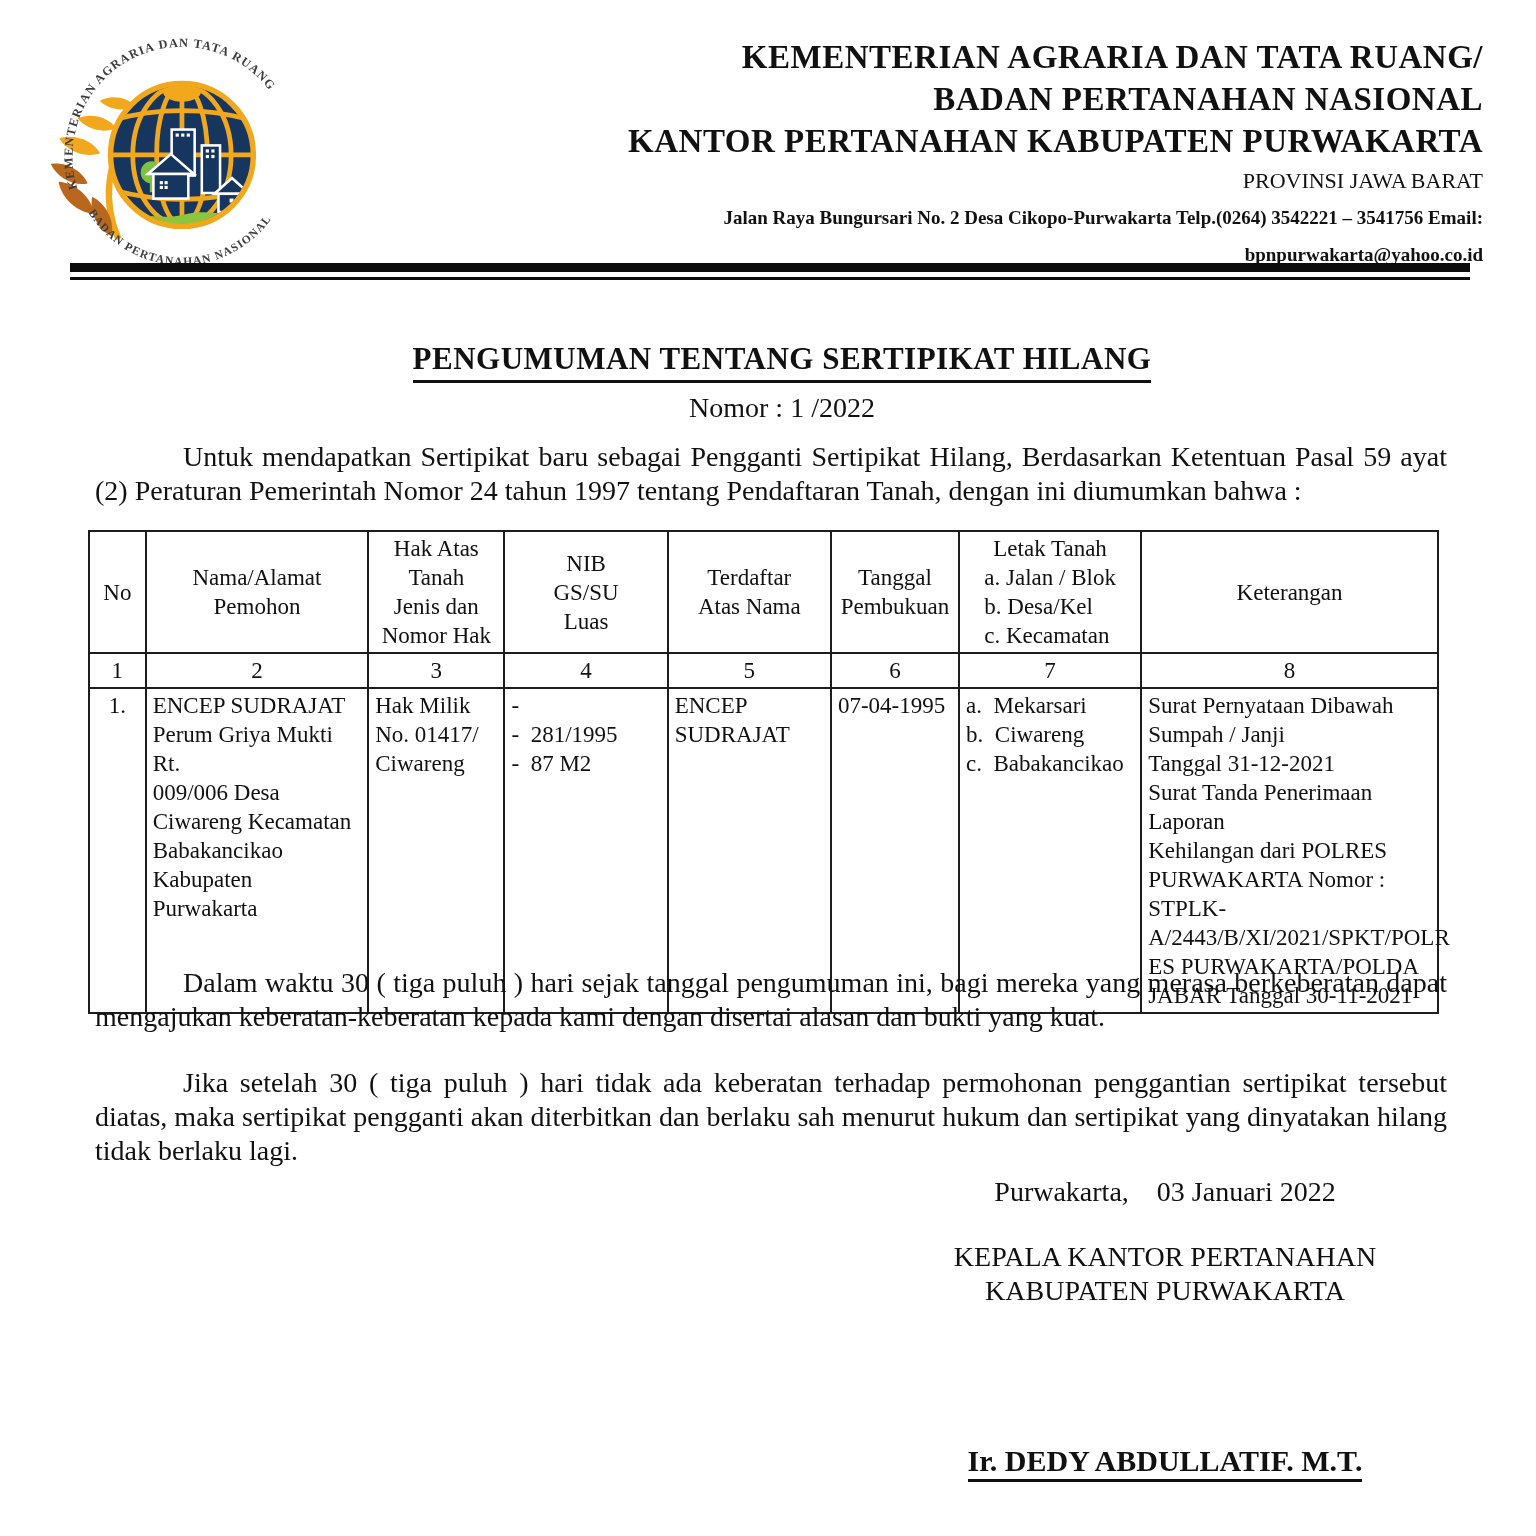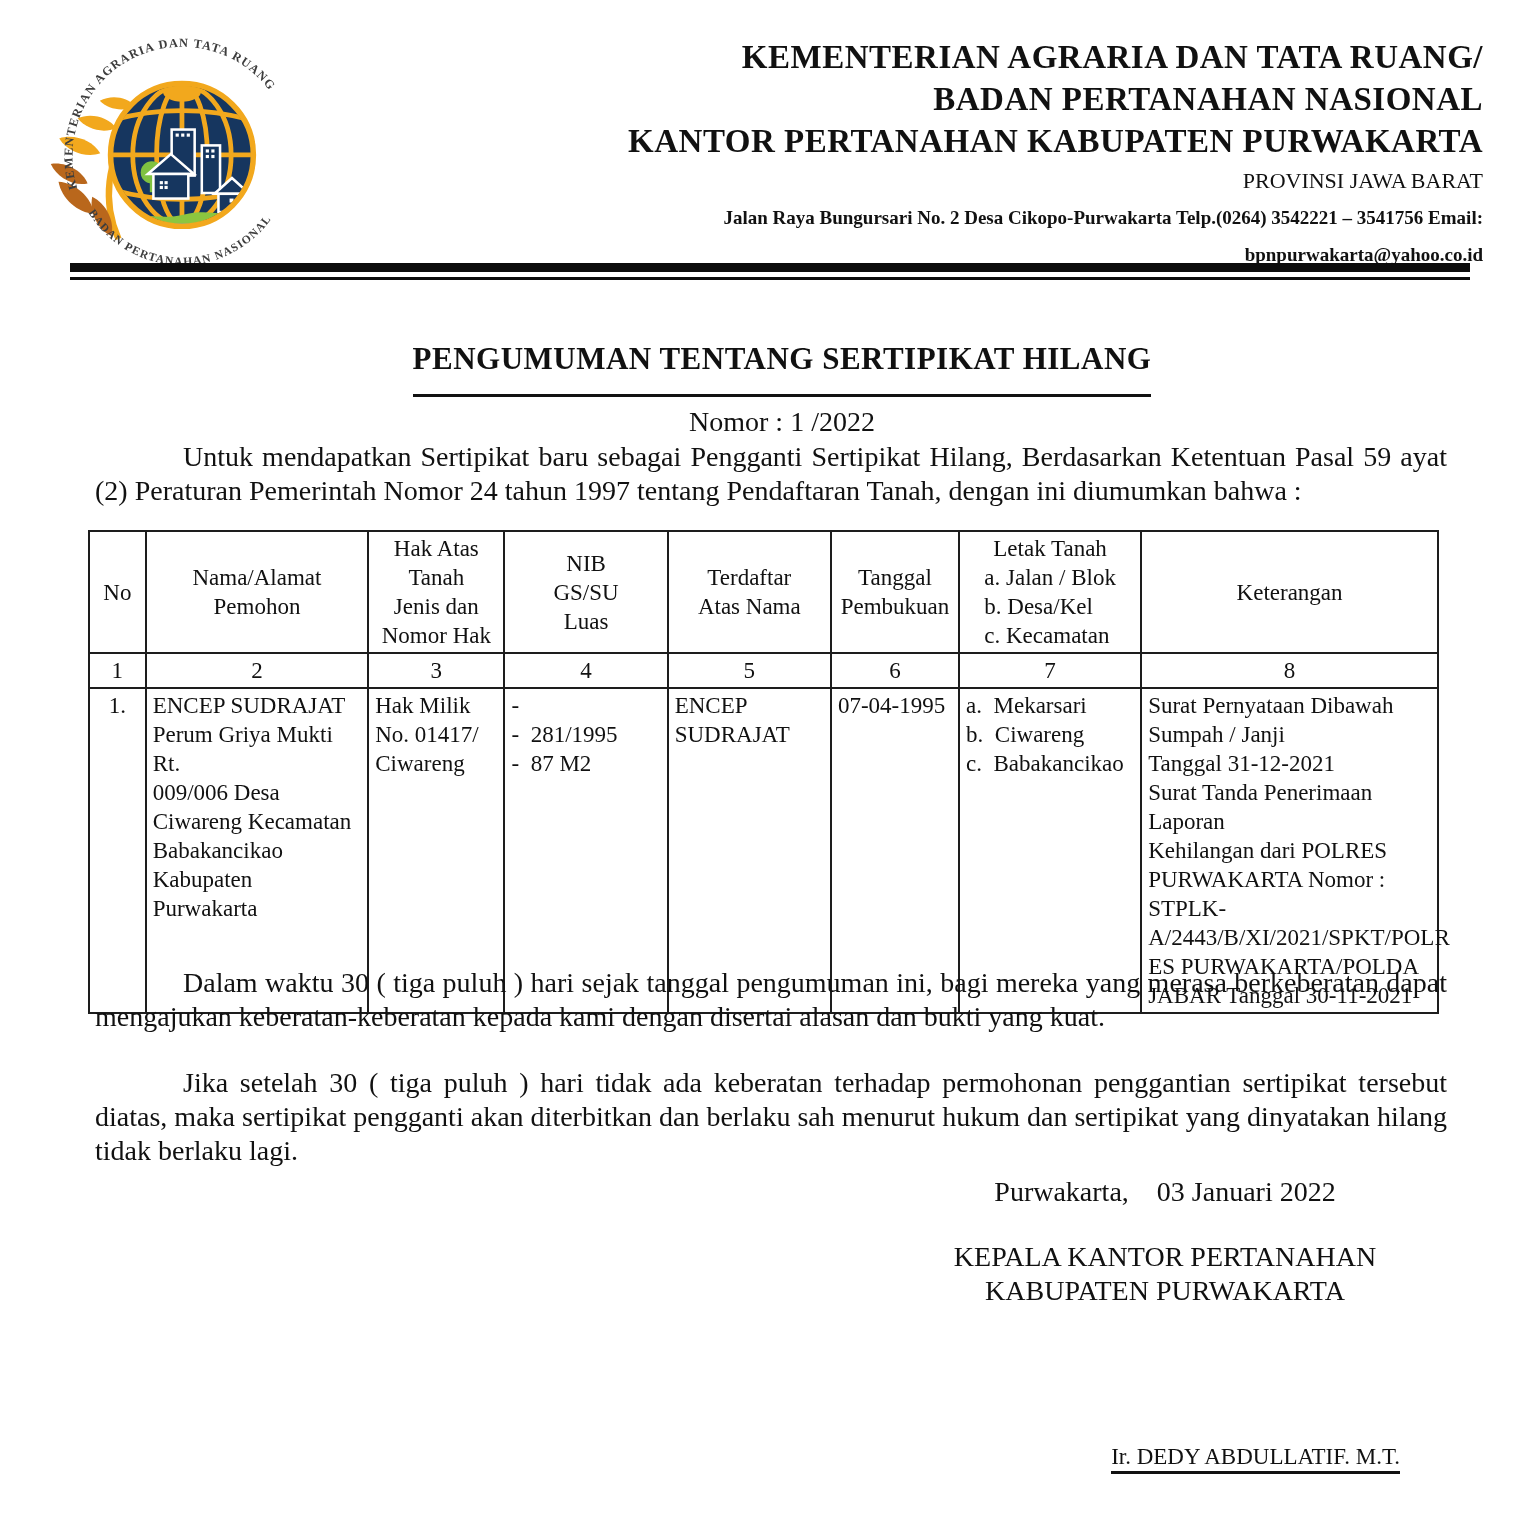--- a/index.html
+++ b/index.html
@@ -13,21 +13,21 @@
   .letterhead{position:absolute;left:318px;top:36px;width:1165px;text-align:right;}
   .lh-bold-big{font-size:33px;font-weight:bold;line-height:42px;letter-spacing:.5px;}
   .lh-prov{font-size:22px;line-height:36px;margin-top:1px;}
   .lh-addr{font-size:19px;font-weight:bold;line-height:37px;}
   
   .divider{position:absolute;left:70px;top:263px;width:1400px;}
   .divider .thick{height:9px;background:#0c0c0c;}
   .divider .thin{height:3px;background:#0c0c0c;margin-top:5px;}
   
   .title-block{position:absolute;left:0;top:341px;width:1536px;text-align:center;padding-left:28px;box-sizing:border-box;}
-  .title-main{display:inline-block;font-size:31px;font-weight:bold;letter-spacing:.5px;border-bottom:3px solid #111;padding-bottom:17px;}
+  .title-main{display:inline-block;font-size:31px;font-weight:bold;letter-spacing:.5px;border-bottom:3px solid #111;padding-bottom:3px;}
   .title-num{font-size:28px;margin-top:9px;}
   
   .para{position:absolute;left:95px;width:1352px;font-size:28px;line-height:34px;text-align:justify;text-indent:88px;}
   #para-intro{top:440px;}
   #para-close1{top:966px;}
   #para-close2{top:1066px;}
   
   #announcement-table{position:absolute;left:88px;top:530px;width:1351px;border-collapse:collapse;font-size:23px;line-height:29px;color:#111;table-layout:fixed;}
   #announcement-table th,#announcement-table td{border:2px solid #1d1d1d;font-weight:normal;padding:2px 6px;box-sizing:border-box;}
   .head-row th{height:102px;text-align:center;vertical-align:middle;}
@@ -39,21 +39,21 @@
   .c-no{text-align:center;}
   .c-tanggal{text-align:left;}
   .letak-head{display:inline-block;text-align:left;}
   .letak-head .bline:first-child{text-align:center;}
   
   .sig-line{position:absolute;left:930px;width:470px;text-align:center;font-size:28px;white-space:pre;}
   #sig-date{top:1176px;}
   #sig-office1{top:1241px;}
   #sig-office2{top:1275px;}
   #sig-ttd{top:1339px;}
-  #sig-name{top:1444px;font-size:23px;font-weight:normal;text-align:right;}
+  #sig-name{top:1444px;font-size:30px;font-weight:bold;}
   #sig-name span{display:inline-block;border-bottom:3px solid #111;padding-bottom:1px;}
   #sig-nip{top:1554px;font-size:30px;font-weight:bold;margin-top:36px;}
 </style>
 </head>
 <body>
 
 <div id="page">
 
   <svg id="logo" viewBox="0 0 300 300" aria-hidden="true">
     <defs>

